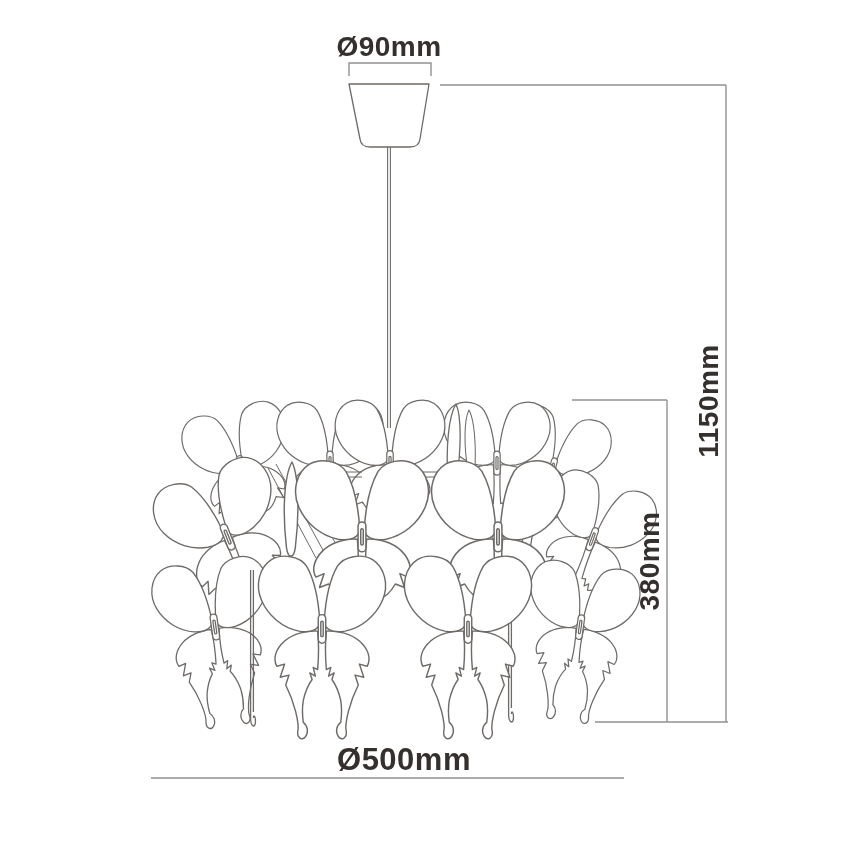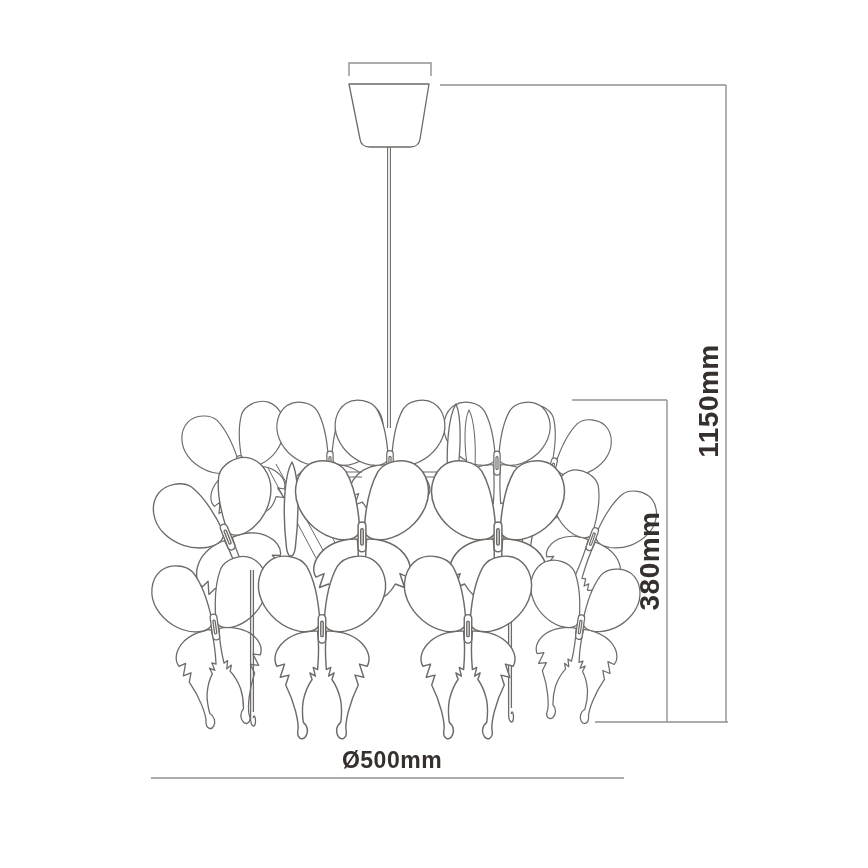--- a/index.html
+++ b/index.html
@@ -4,21 +4,21 @@
 <style>
   html,body{margin:0;padding:0;background:#ffffff;}
   #stage{position:relative;width:868px;height:868px;background:#ffffff;overflow:hidden;
          font-family:"Liberation Sans",sans-serif;}
   #drawing{position:absolute;left:0;top:0;}
   .dim-label{position:absolute;font-weight:700;color:#35302d;white-space:nowrap;
              letter-spacing:0.5px;}
   #l90  {left:389px;top:47px; transform:translate(-50%,-50%);font-size:28px;}
   #l1150{left:709px;top:401px;transform:translate(-50%,-50%) rotate(-90deg);font-size:28px;}
   #l380 {left:650px;top:561px;transform:translate(-50%,-50%) rotate(-90deg);font-size:28px;}
-  #l500 {left:392px;top:760px;transform:translate(-50%,-50%);font-size:23px;}
+  #l500 {left:404px;top:760px;transform:translate(-50%,-50%);font-size:31px;}
 </style>
 </head>
 <body>
 
 <div id="stage">
 
   <svg id="drawing" width="868" height="868" viewBox="0 0 868 868">
     <defs>
 
       <g id="bf-plain">
@@ -95,16 +95,17 @@
         <use href="#bf-tail" transform="translate(215,628) rotate(-8)"></use>
         <use href="#bf-tail" transform="translate(580,628) rotate(8) scale(0.95)"></use>
         <use href="#rod" transform="translate(252,570)"></use>
         <use href="#rod" transform="translate(510,566)"></use>
         <use href="#bf-tail" transform="translate(322,630) scale(1.1)"></use>
         <use href="#bf-tail" transform="translate(468,630) scale(1.1)"></use>
       </g>
     </g>
   </svg>
 
+  <div id="l90" class="dim-label">Ø90mm</div>
   <div id="l1150" class="dim-label">1150mm</div>
   <div id="l380" class="dim-label">380mm</div>
   <div id="l500" class="dim-label">Ø500mm</div>
 </div>
 
 </body></html>

